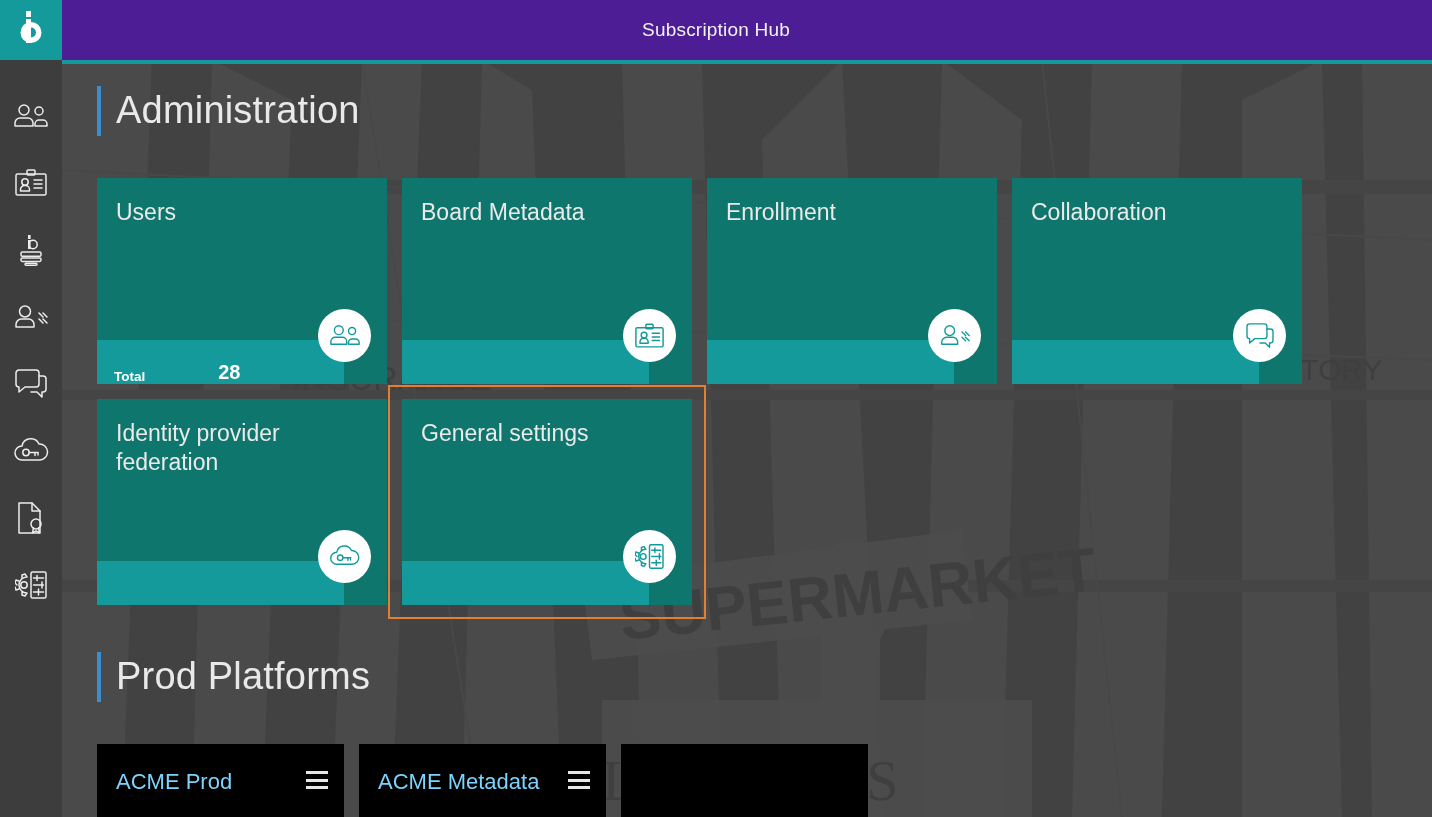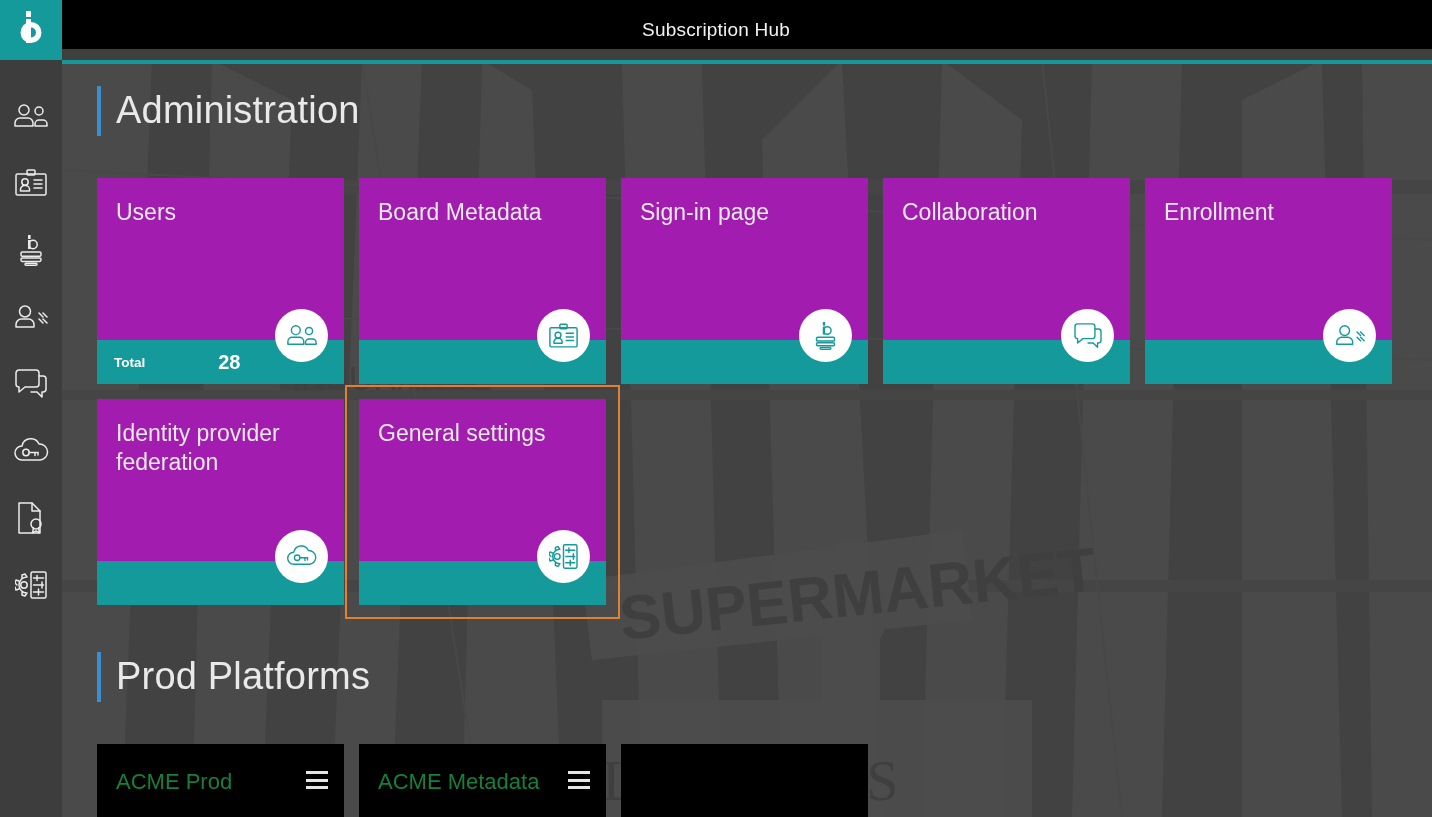--- a/index.html
+++ b/index.html
@@ -22,22 +22,22 @@
     position: absolute;
     left: 62px; top: 60px; right: 0; bottom: 0;
     overflow: hidden;
     background: #424242;
   }
   .bg-art svg { position: absolute; left: 0; top: 0; width: 1370px; height: 757px; opacity: 1; }
 
   
   .topbar {
     position: absolute; left: 0; top: 0;
-    width: 1432px; height: 49px;
-    background: #000000;
+    width: 1432px; height: 60px;
+    background: #4c1d95;
     z-index: 40;
   }
   .topbar-title {
     position: absolute; left: 0; top: 0;
     width: 1432px; height: 60px;
     line-height: 60px;
     text-align: center;
     color: #f2f2f2;
     font-size: 19px;
     letter-spacing: .2px;
@@ -103,22 +103,22 @@
 
   
   .card-grid {
     margin-left: 43px;
     display: flex;
     flex-wrap: wrap;
     gap: 15px 15px;
   }
   .card {
     position: relative;
-    width: 247px; height: 206px;
-    background: #a21caf;
+    width: 290px; height: 206px;
+    background: #0f766e;
     overflow: visible;
     flex: 0 0 auto;
   }
   .card.focused {
     outline: 2px solid #e08030;
     outline-offset: 12px;
     padding-left: 24px;
   }
   .card-title {
     position: absolute;
@@ -127,21 +127,21 @@
     color: #eaeaea;
     font-size: 23px;
     font-weight: 300;
     line-height: 1.25;
   }
   .card-footer {
     position: absolute;
     left: 0; bottom: 0;
     width: 247px; height: 44px;
     background: #149a9a;
-    display: flex; align-items: center;
+    display: flex; align-items: flex-end;
   }
   .footer-label {
     color: #ffffff;
     font-size: 13.5px;
     font-weight: bold;
     margin-left: 17px;
   }
   .footer-value {
     color: #ffffff;
     font-size: 20px;
@@ -168,21 +168,21 @@
   .plat-card {
     position: relative;
     width: 247px; height: 206px;
     background: #000;
     flex: 0 0 auto;
     overflow: hidden;
   }
   .plat-title {
     position: absolute;
     left: 19px; top: 25px;
-    color: #15803d;
+    color: #7dd3fc;
     font-size: 22px;
     font-weight: 300;
   }
   .plat-menu {
     position: absolute;
     right: 16px; top: 27px;
     width: 22px; height: 18px;
     display: flex; flex-direction: column; justify-content: space-between;
     cursor: pointer;
   }
@@ -380,63 +380,46 @@
           <svg width="29" height="26" viewBox="0 0 32 28" fill="none" stroke="#149a9a" stroke-width="1.6" stroke-linecap="round" stroke-linejoin="round">
             <rect x="1" y="5" width="30" height="21" rx="1.5"></rect>
             <rect x="12" y="1" width="8" height="5" rx="1"></rect>
             <circle cx="10" cy="13" r="3.2"></circle>
             <path d="M5.5 22 v-1.5 a4 4 0 0 1 4-4 h1 a4 4 0 0 1 4 4 V22 z"></path>
             <path d="M19 11 h8 M19 15 h8 M19 19 h8"></path>
           </svg>
         </div>
       </div>
 
-      <div class="card">
-        <div class="card-title">Sign-in page</div>
-        <div class="card-footer">
-          <span class="footer-label"></span>
-          <span class="footer-value"></span>
-        </div>
-        <div class="card-badge">
-          <svg width="27" height="29" viewBox="0 0 30 32" fill="none" stroke="#149a9a" stroke-width="1.6" stroke-linecap="round">
-            <rect x="12" y="1" width="2.6" height="4" fill="#149a9a" stroke="none"></rect>
-            <rect x="12" y="6" width="2.6" height="9" fill="#149a9a" stroke="none"></rect>
-            <circle cx="17" cy="10.5" r="4.2"></circle>
-            <rect x="5" y="18" width="20" height="4.2" rx="1.3"></rect>
-            <rect x="5" y="24" width="20" height="3.4" rx="1.3"></rect>
-            <rect x="9" y="29.2" width="12" height="2" rx="1"></rect>
-          </svg>
-        </div>
-      </div>
-
-      <div class="card">
-        <div class="card-title">Collaboration</div>
-        <div class="card-footer">
-          <span class="footer-label"></span>
-          <span class="footer-value"></span>
-        </div>
-        <div class="card-badge">
-          <svg width="28" height="26" viewBox="0 0 32 30" fill="none" stroke="#149a9a" stroke-width="1.6" stroke-linecap="round" stroke-linejoin="round">
-            <path d="M1 4 a3 3 0 0 1 3-3 h17 a3 3 0 0 1 3 3 v11 a3 3 0 0 1 -3 3 h-11 l-6 5 v-5 a3 3 0 0 1 -3 -3 z"></path>
-            <path d="M24 7 h4 a3 3 0 0 1 3 3 v10 a3 3 0 0 1 -3 3 h-1 v5 l-5 -5 h-6"></path>
-          </svg>
-        </div>
-      </div>
 
       <div class="card">
         <div class="card-title">Enrollment</div>
         <div class="card-footer">
           <span class="footer-label"></span>
           <span class="footer-value"></span>
         </div>
         <div class="card-badge">
           <svg width="30" height="23" viewBox="0 0 34 26" fill="none" stroke="#149a9a" stroke-width="1.6" stroke-linecap="round" stroke-linejoin="round">
             <circle cx="11" cy="7.5" r="5.5"></circle>
             <path d="M2 23 v-2.5 a5.5 5.5 0 0 1 5.5-5.5 h7 a5.5 5.5 0 0 1 5.5 5.5 V23 z"></path>
             <path d="M25 9 l4 4 M33 13 l-4-4 M25 15 l4 4 M33 19 l-4-4"></path>
+          </svg>
+        </div>
+      </div>
+
+      <div class="card">
+        <div class="card-title">Collaboration</div>
+        <div class="card-footer">
+          <span class="footer-label"></span>
+          <span class="footer-value"></span>
+        </div>
+        <div class="card-badge">
+          <svg width="28" height="26" viewBox="0 0 32 30" fill="none" stroke="#149a9a" stroke-width="1.6" stroke-linecap="round" stroke-linejoin="round">
+            <path d="M1 4 a3 3 0 0 1 3-3 h17 a3 3 0 0 1 3 3 v11 a3 3 0 0 1 -3 3 h-11 l-6 5 v-5 a3 3 0 0 1 -3 -3 z"></path>
+            <path d="M24 7 h4 a3 3 0 0 1 3 3 v10 a3 3 0 0 1 -3 3 h-1 v5 l-5 -5 h-6"></path>
           </svg>
         </div>
       </div>
 
       <div class="card">
         <div class="card-title">Identity provider federation</div>
         <div class="card-footer">
           <span class="footer-label"></span>
           <span class="footer-value"></span>
         </div>

